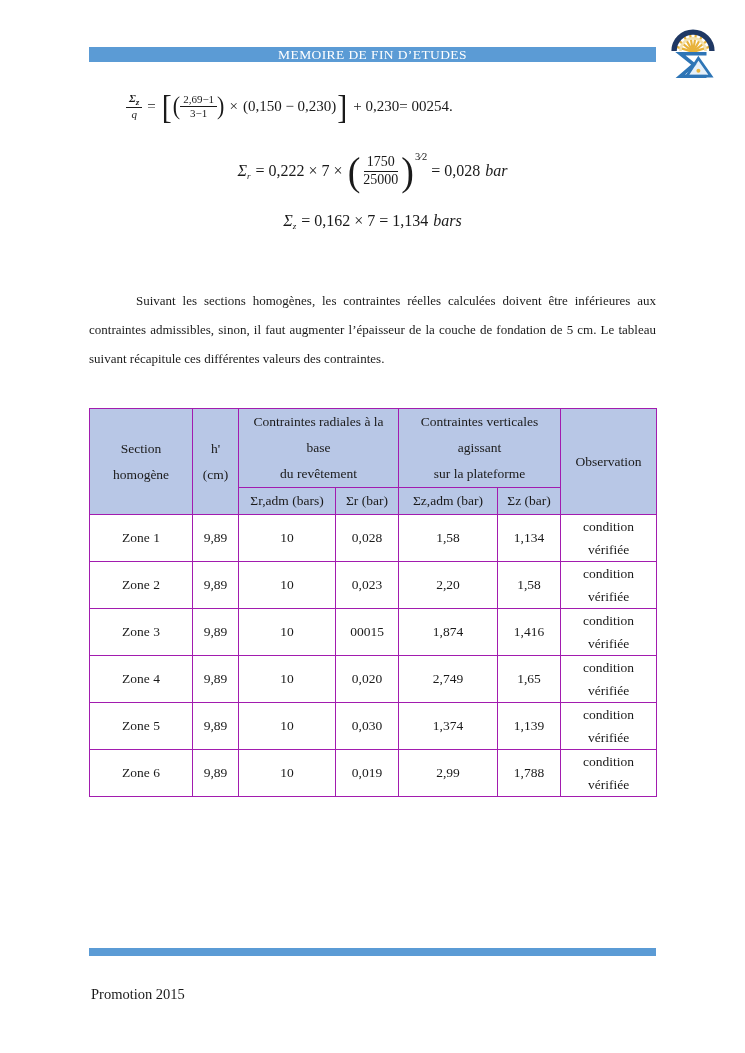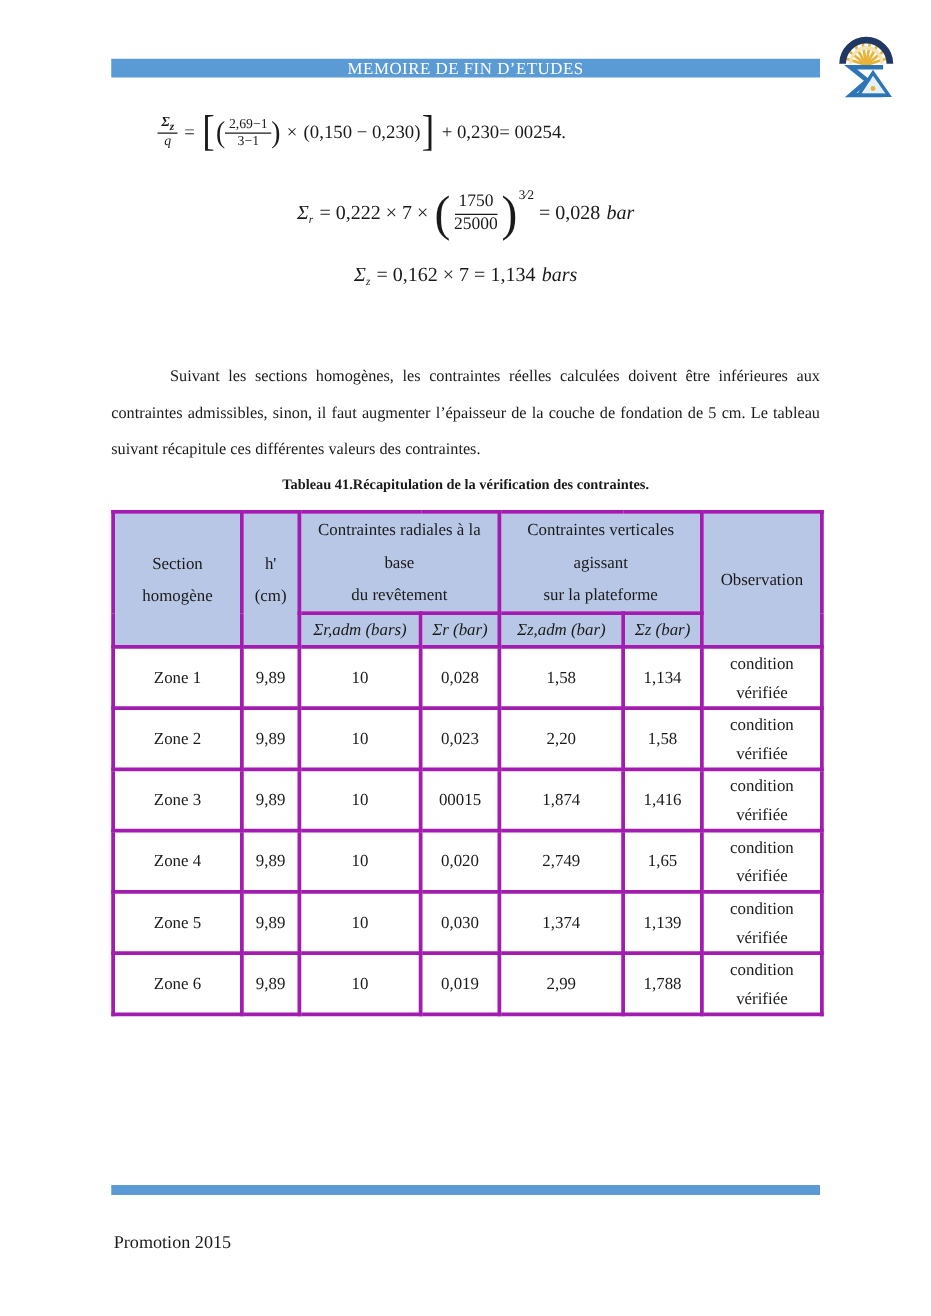--- a/index.html
+++ b/index.html
@@ -54,26 +54,26 @@
   
   .caption{
     position:absolute;left:89px;top:382px;width:567px;
     text-align:center;font-weight:bold;font-size:11.5px;
   }
   table.verif{
     position:absolute;left:89px;top:408px;width:567px;
     border-collapse:collapse;table-layout:fixed;font-size:13.5px;
   }
   table.verif th,table.verif td{
-    border:3px solid #a21caf;text-align:center;vertical-align:middle;
+    border:1px solid #a21caf;text-align:center;vertical-align:middle;
     font-weight:normal;padding:0 4px;overflow:hidden;
   }
   table.verif th{background:var(--th-blue);line-height:26px;}
   tr.hdr1{height:75px;}
-  tr.hdr2{height:27px;font-style:italic;}
+  tr.hdr2{height:27px;}
   tr.hdr2 th{line-height:normal;}
   tr.data{height:47px;}
   td.obs{line-height:23px;font-size:13.5px;}
   
   .foot-bar{position:absolute;left:89px;top:948px;width:567px;height:8px;background:var(--banner-blue);}
   .foot-line{
     position:absolute;left:91px;top:965px;width:556px;
     display:flex;justify-content:space-between;
     font-size:11.5px;letter-spacing:.3px;
   }
@@ -154,21 +154,20 @@
     <span class="sig"><span>Σ</span><sub class="vs it">z</sub></span>
     <span class="gap-s"></span>
     <span>= 0,162 × 7 = 1,134</span>
     <span class="gap-s"></span>
     <span class="it">bars</span>
   </div>
 
 
   <div class="para">Suivant les sections homogènes, les contraintes réelles calculées doivent être inférieures aux contraintes admissibles, sinon, il faut augmenter l’épaisseur de la couche de fondation de 5 cm. Le tableau suivant récapitule ces différentes valeurs des contraintes.</div>
 
-  <div class="caption">Tableau 41.Récapitulation de la vérification des contraintes.</div>
 
   <table class="verif">
     <colgroup>
       <col style="width:103px">
         <col style="width:46px">
         <col style="width:97px">
       <col style="width:63px">
         <col style="width:99px">
         <col style="width:63px">
         <col style="width:96px">

